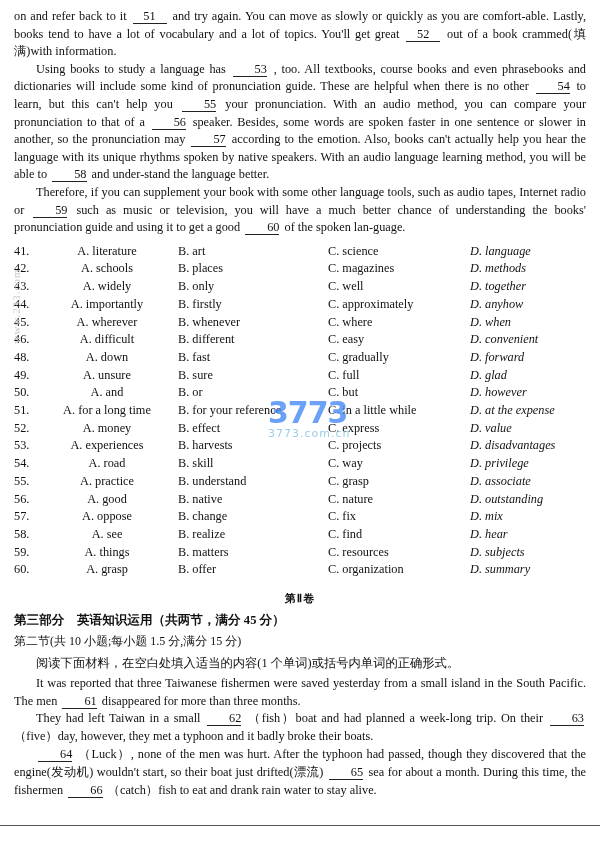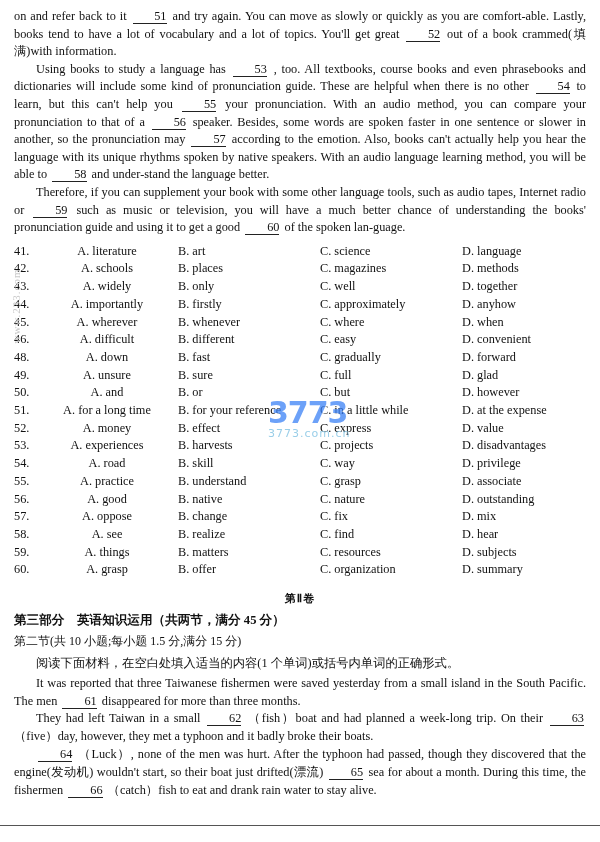--- a/index.html
+++ b/index.html
@@ -31,21 +31,21 @@
   .cloze-body p {
     margin: 0 0 0 0;
     text-indent: 0;
   }
   .cloze-body p.indent {
     text-indent: 22px;
   }
   .blank {
     display: inline-block;
     min-width: 34px;
-    text-align: right;
+    text-align: center;
     border-bottom: 1px solid #222;
     line-height: 13px;
     margin: 0 2px;
   }
   
   .options {
     margin: 6px 14px 0 14px;
     font-size: 12.3px;
     line-height: 17.7px;
   }
@@ -53,22 +53,22 @@
     display: flex;
     width: 100%;
   }
   .opt-row .num {
     width: 22px;
     flex: 0 0 22px;
     white-space: nowrap;
   }
   .opt-row .a  { width: 142px; flex: 0 0 142px; text-align: center; }
   .opt-row .b  { width: 142px; flex: 0 0 142px; }
-  .opt-row .c  { width: 142px; flex: 0 0 142px; }
-  .opt-row .d  { flex: 1 1 auto; }
+  .opt-row .c  { width: 142px; flex: 0 0 142px; margin-left: 8px; }
+  .opt-row .d  { flex: 1 1 auto; font-style: italic; }
 
   .section-title {
     text-align: center;
     font-weight: bold;
     font-size: 11px;
     margin: 12px 0 6px 0;
     letter-spacing: 1px;
   }
   .part-head {
     font-weight: bold;

